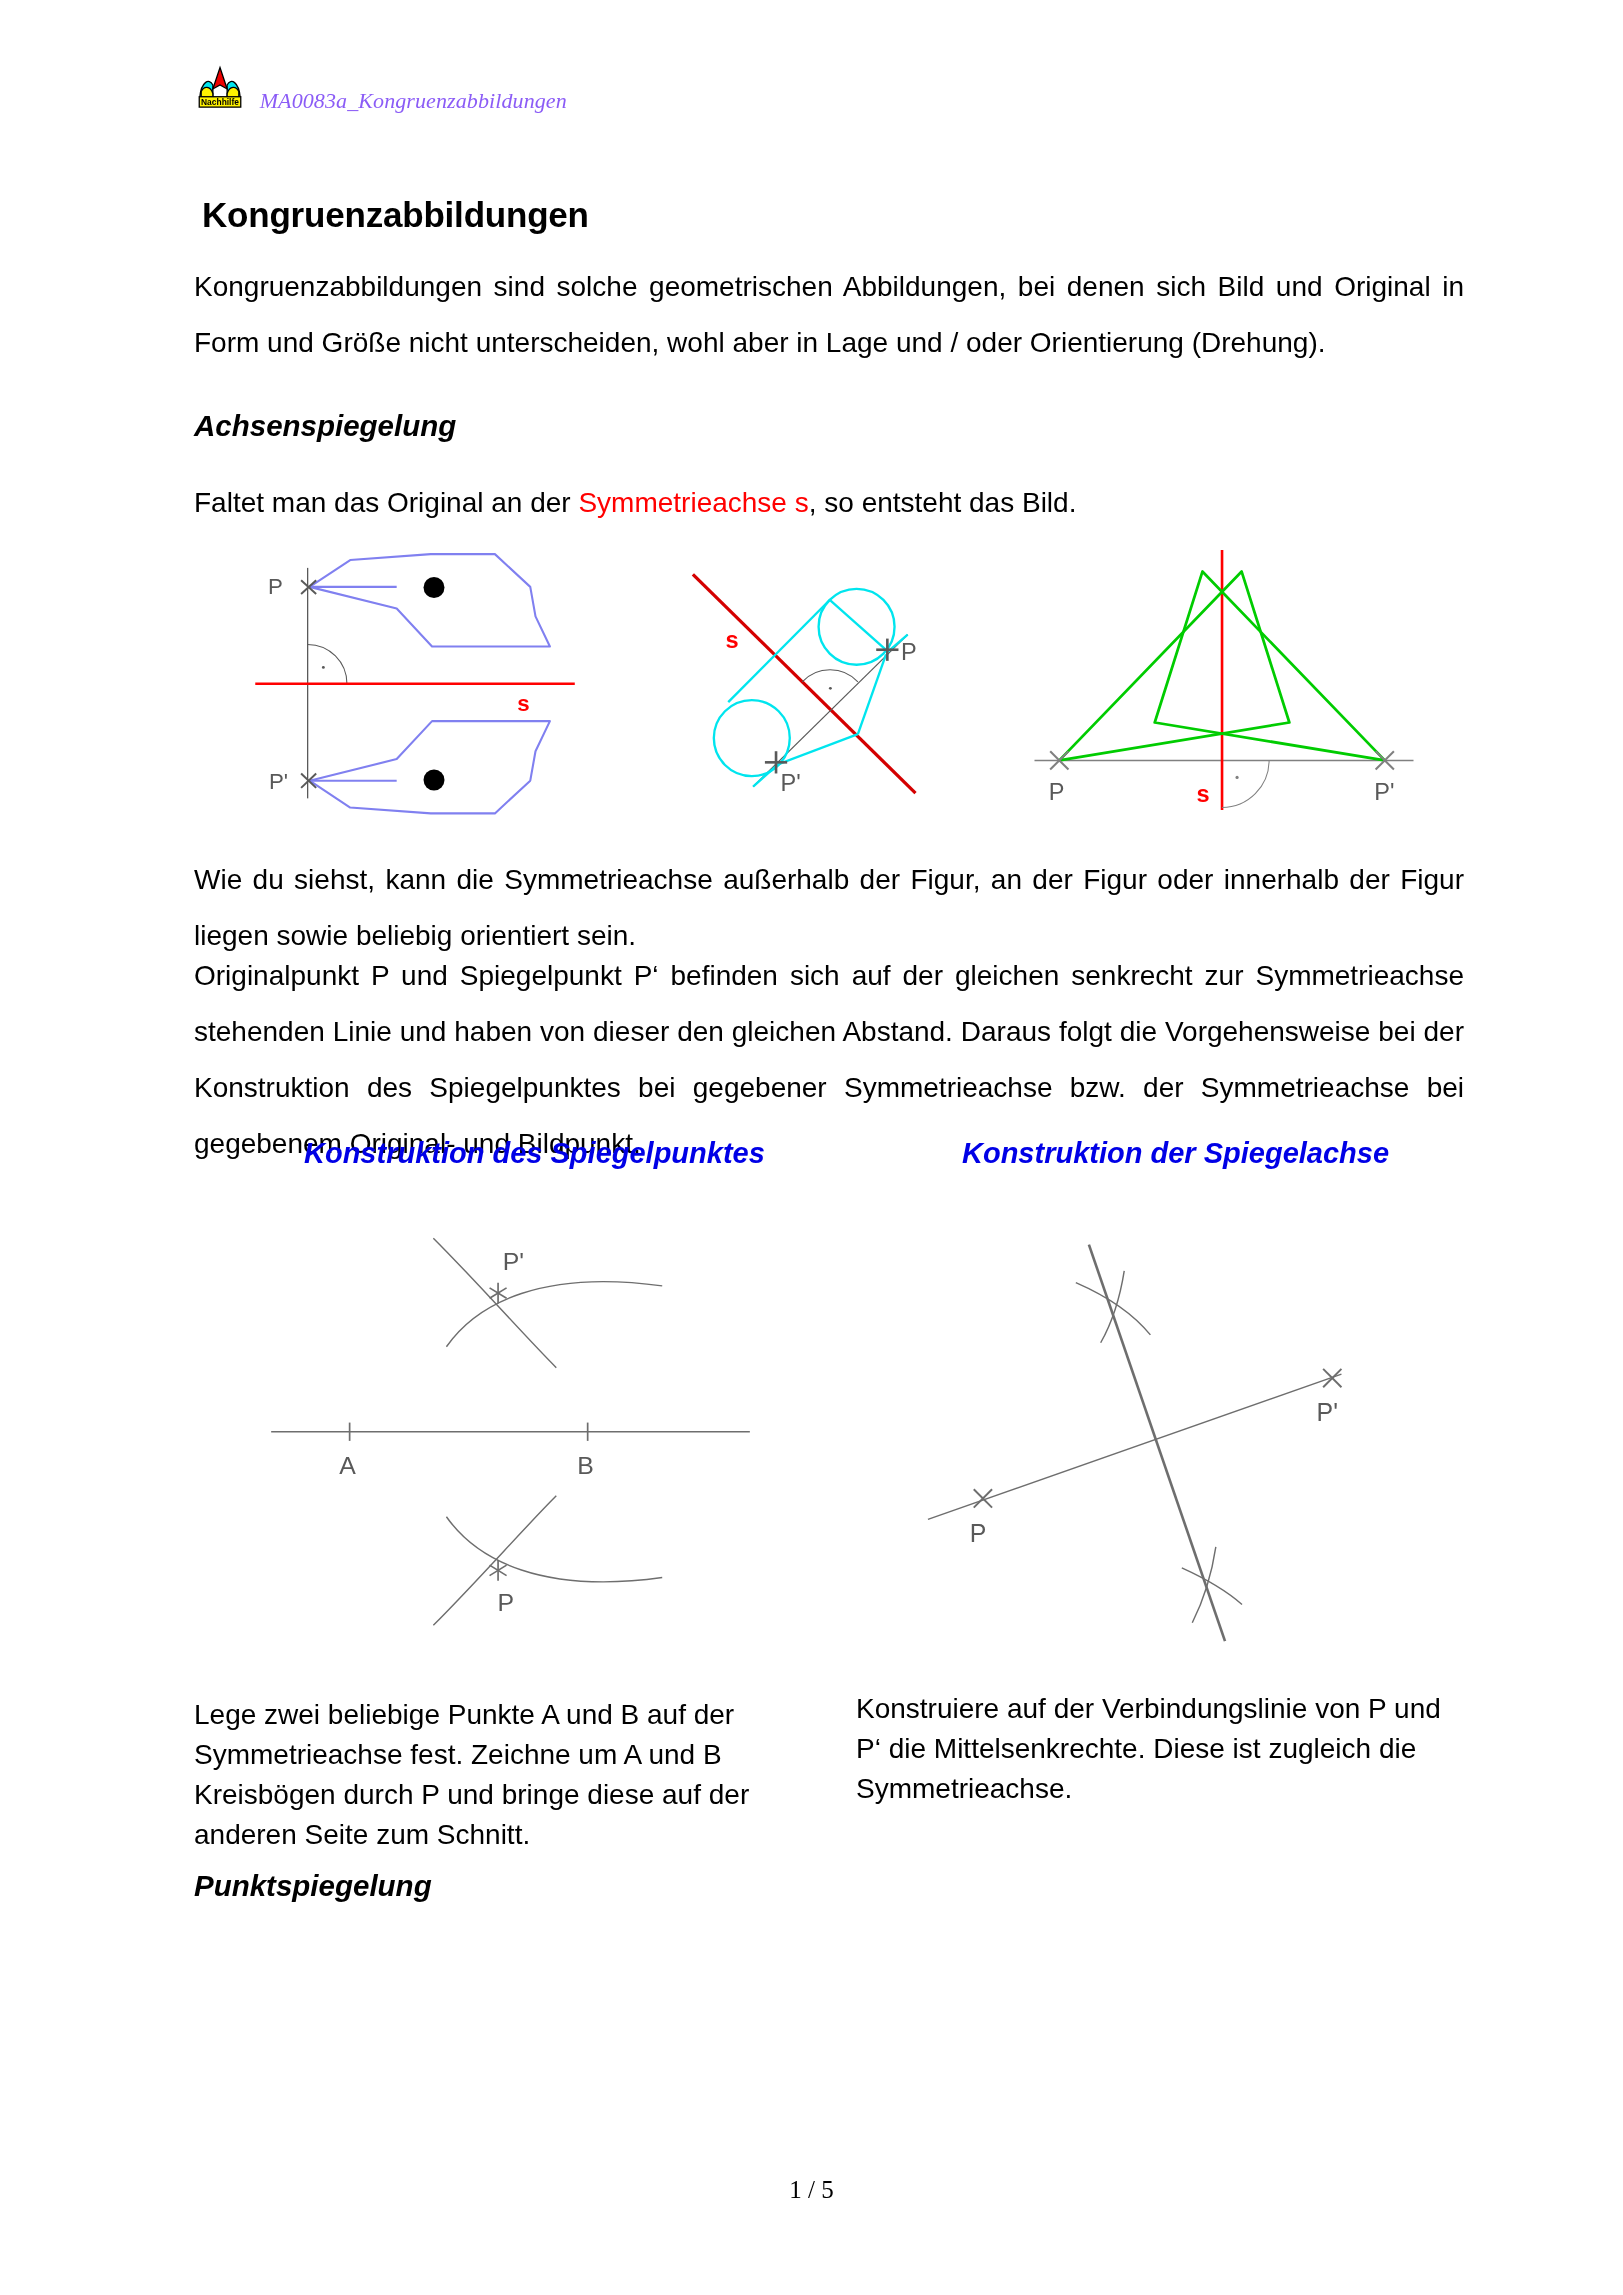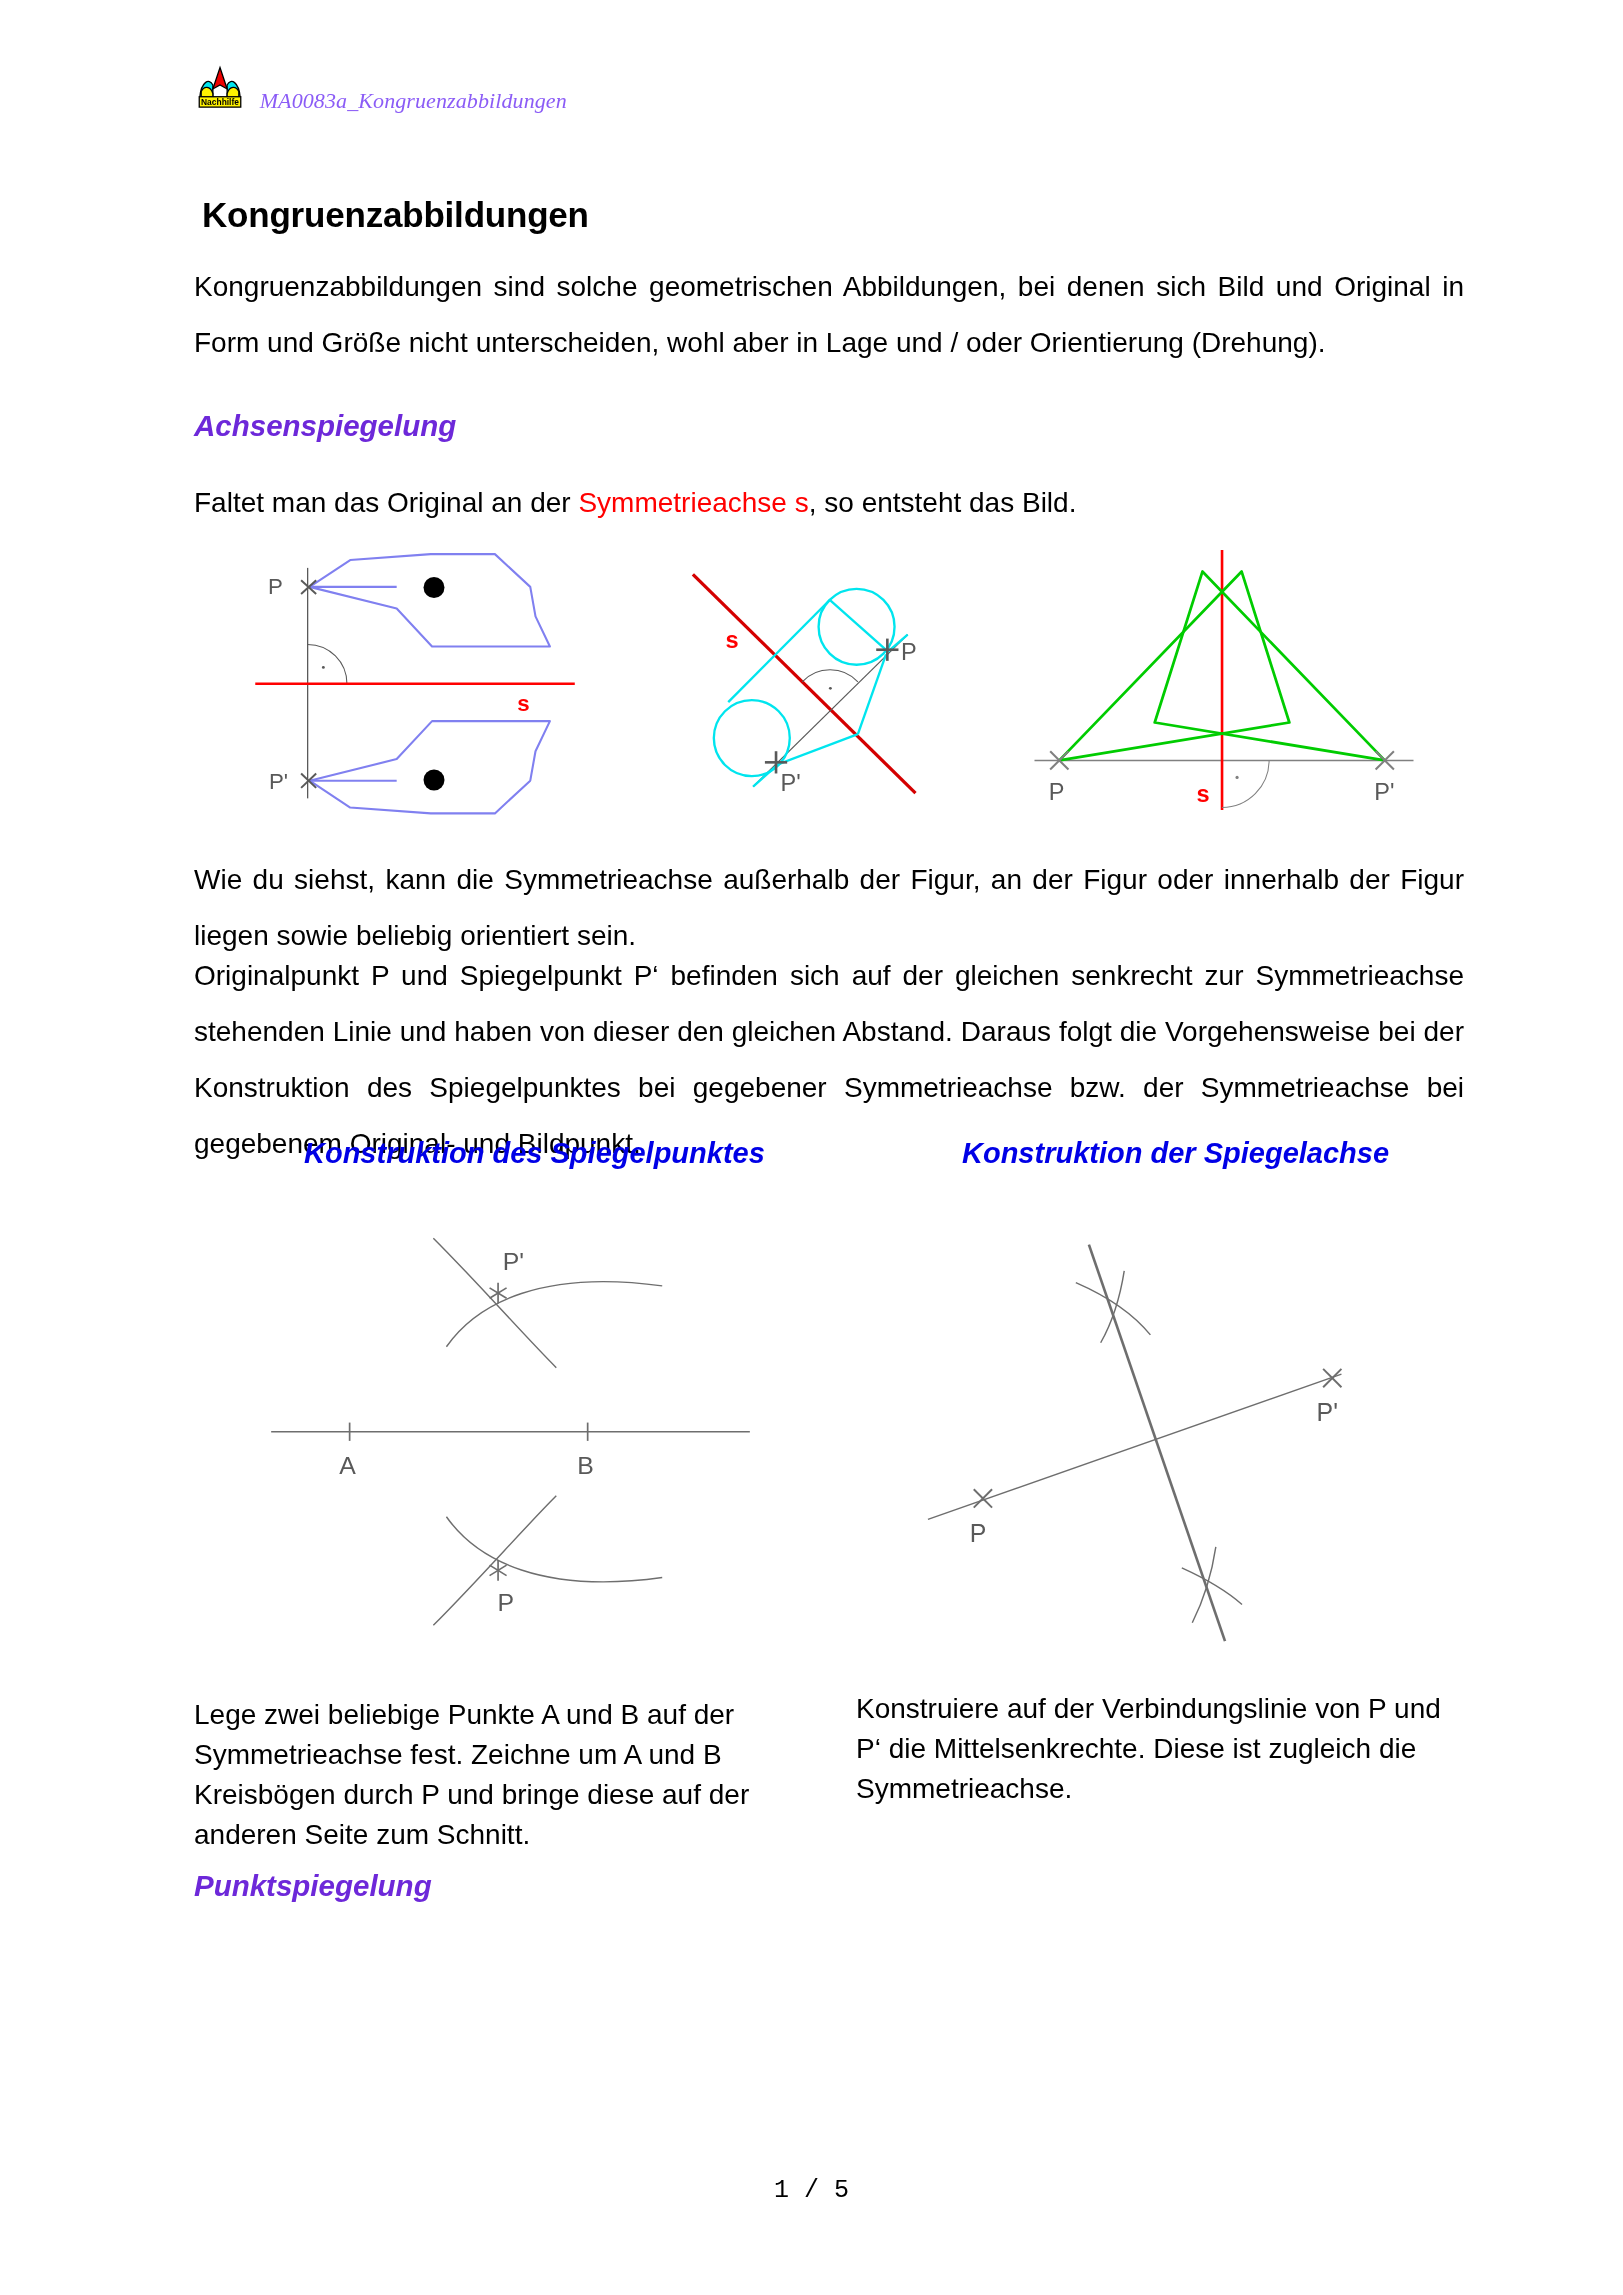--- a/index.html
+++ b/index.html
@@ -65,21 +65,21 @@
     font-stretch: condensed;
   }
 
   .sub-head {
     position: absolute;
     left: 194px;
     margin: 0;
     font-size: 29.5px;
     font-weight: bold;
     font-style: italic;
-    color: #6d28d9;
+    color: #000000;
     font-stretch: condensed;
   }
 
   .red { color: #FF0000; }
 
   .blue-head {
     position: absolute;
     font-size: 29px;
     font-weight: bold;
     font-style: italic;
@@ -96,21 +96,21 @@
     color: #000000;
     font-stretch: condensed;
   }
 
   .footer {
     position: absolute;
     left: 0;
     top: 2176px;
     width: 1623px;
     text-align: center;
-    font-family: Liberation Mono, monospace;
+    font-family: Liberation Serif, serif;
     font-size: 25px;
     color: #000000;
   }
 
   .fig { position: absolute; }
 
   .svg-text {
     font-family: "Liberation Sans", sans-serif;
     fill: #595959;
   }

